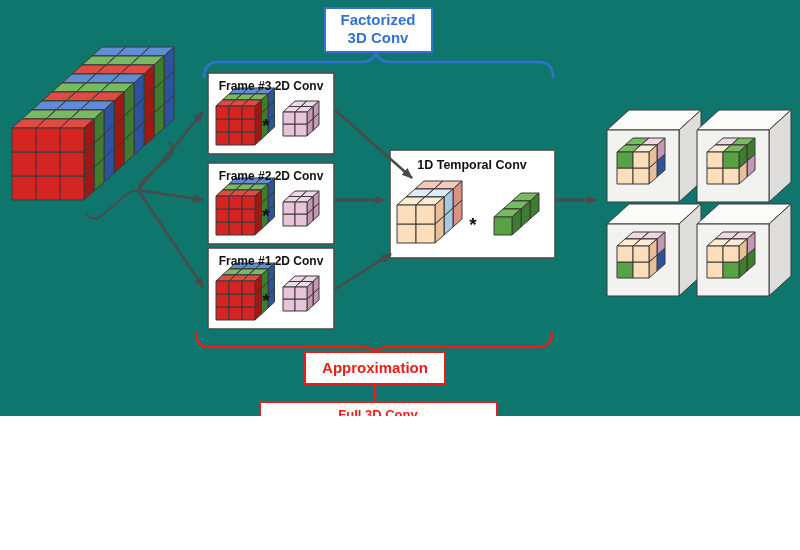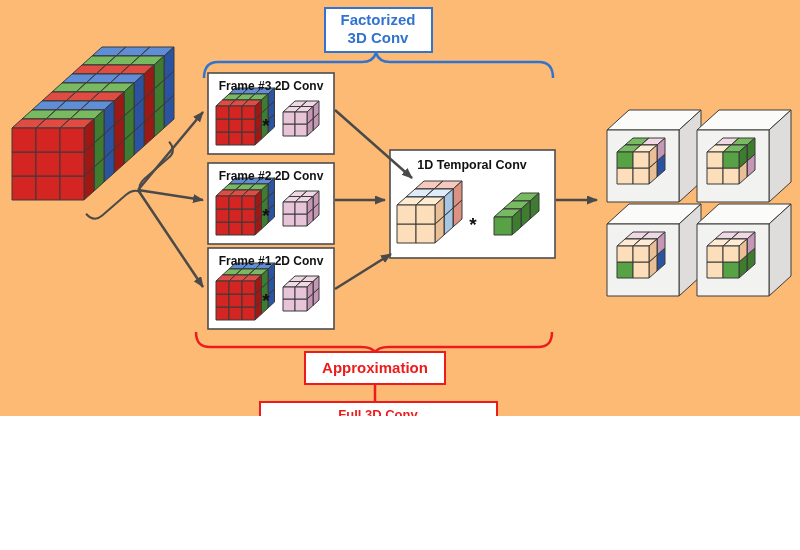--- a/index.html
+++ b/index.html
@@ -1,16 +1,16 @@
 <!DOCTYPE html>
 <html><head>
 <meta charset="utf-8">
 <style>
   html,body{margin:0;padding:0;background:#ffffff;}
-  .canvas{position:relative;width:800px;height:416px;background:#fdba74;overflow:hidden;}
+  .canvas{position:relative;width:800px;height:416px;background:#0f766e;overflow:hidden;}
   svg{display:block;}
   text{font-family:"Liberation Sans","DejaVu Sans",sans-serif;font-weight:bold;}
   .lbl-blue{font-size:15px;}
   .lbl-frame{font-size:12px;fill:#111;}
   .lbl-temporal{font-size:12.5px;fill:#111;}
   .lbl-approx{font-size:15px;}
   .lbl-full{font-size:13px;}
   .ast{font-size:19px;fill:#111;}
   .ast-big{font-size:24px;fill:#111;}
   .wbox{fill:#ffffff;}

